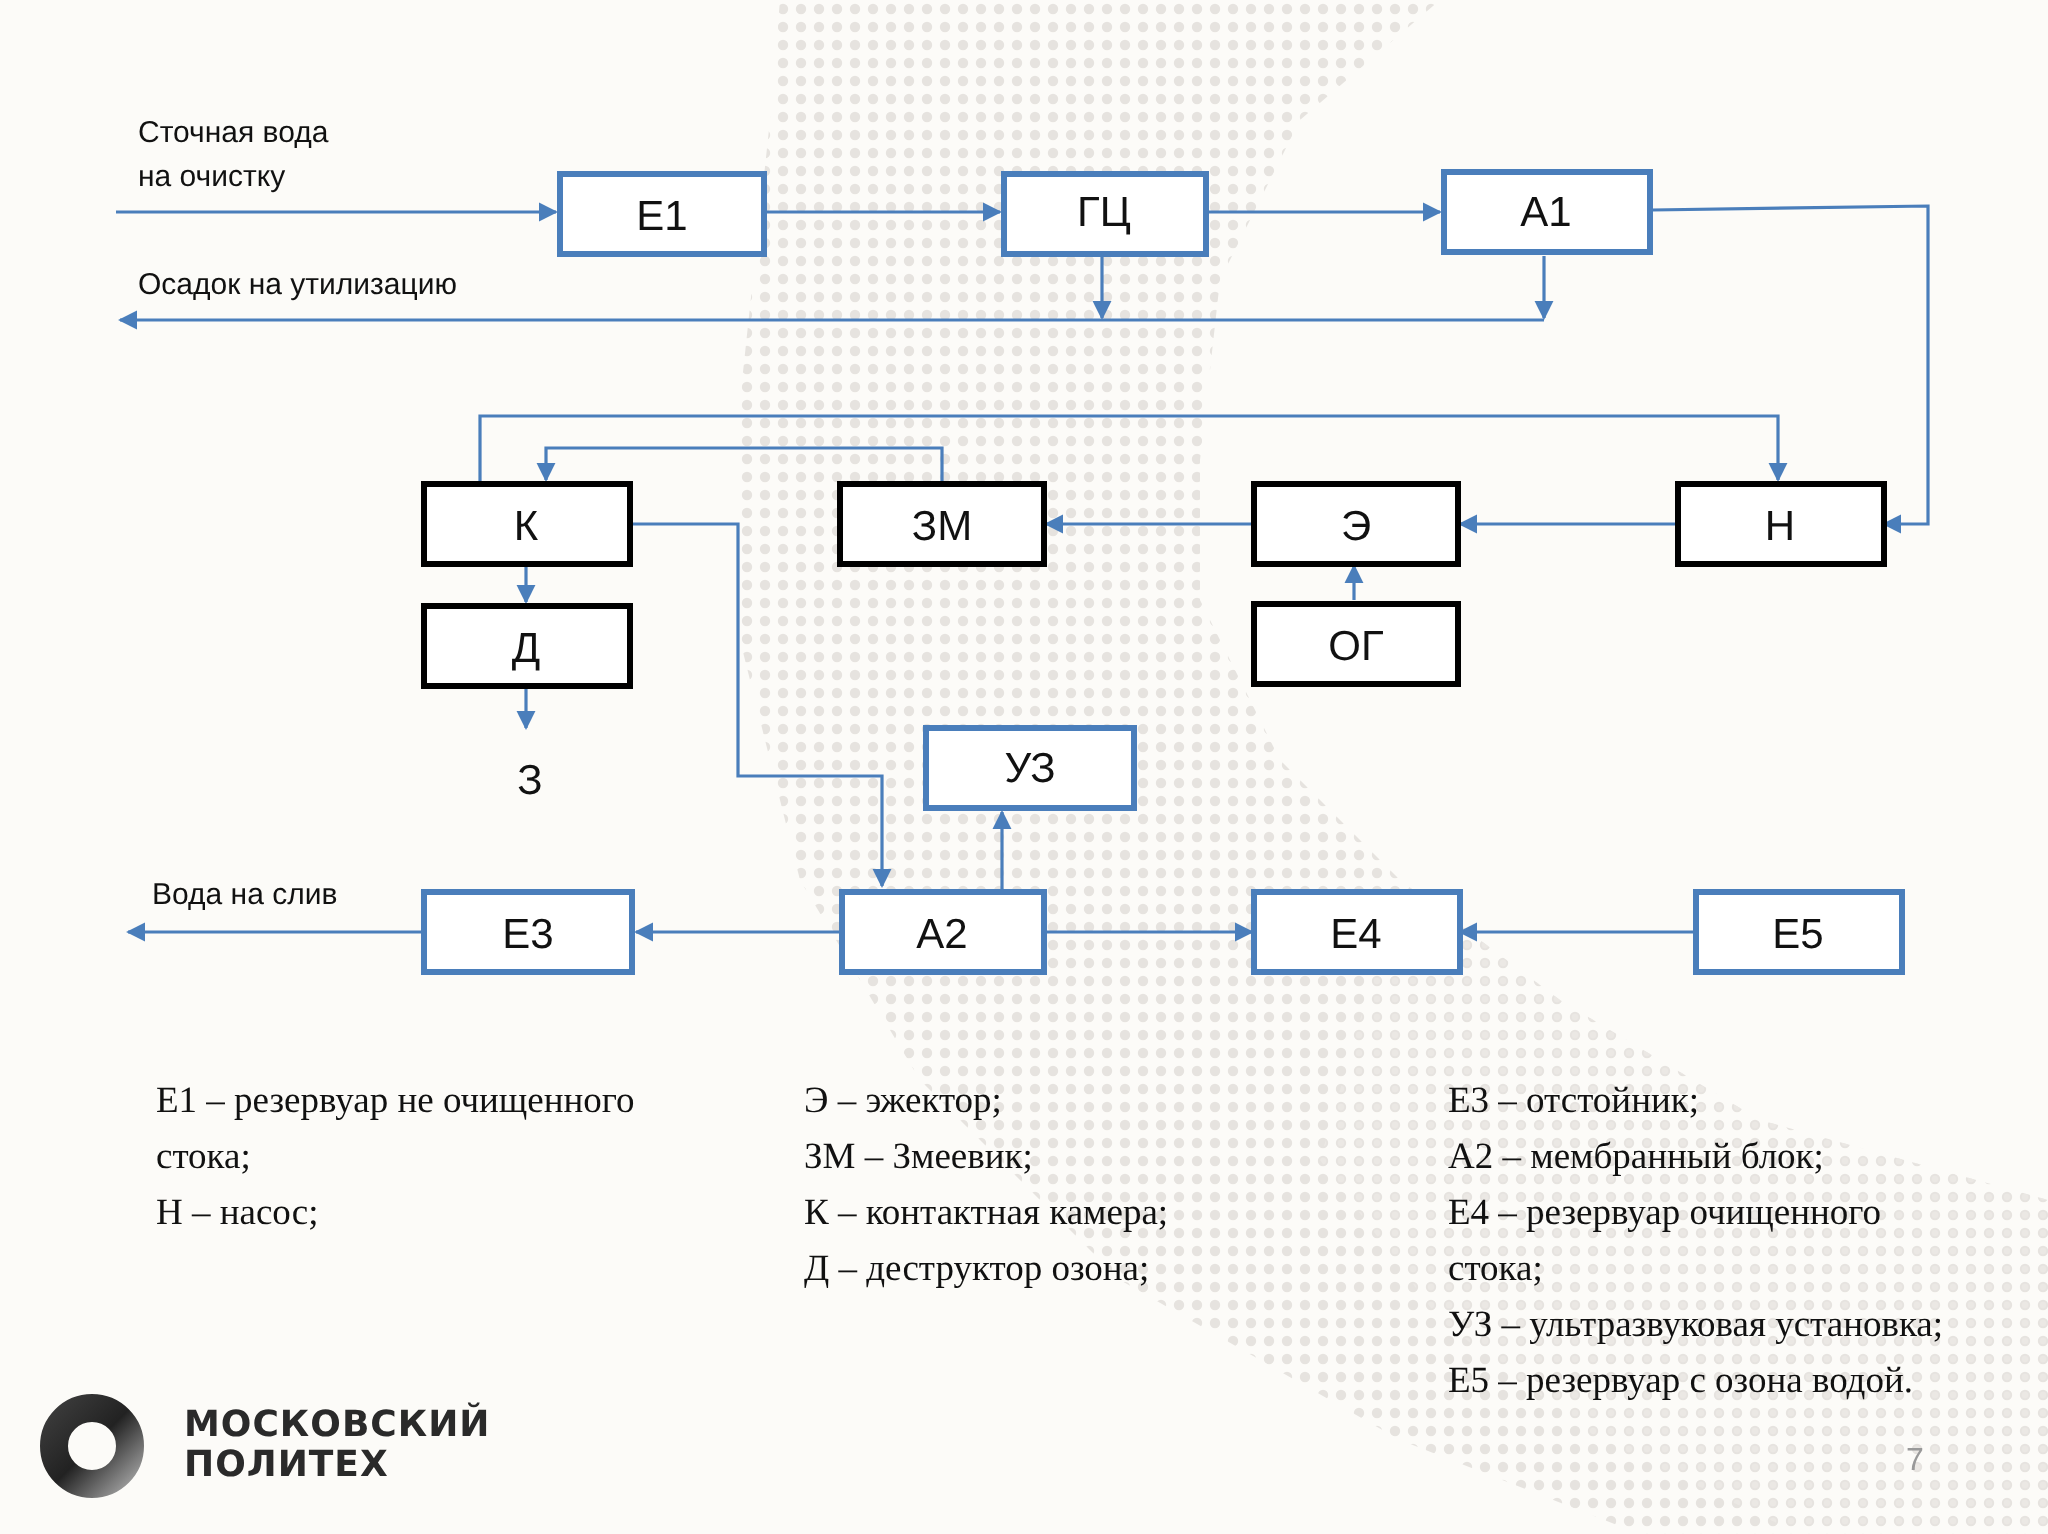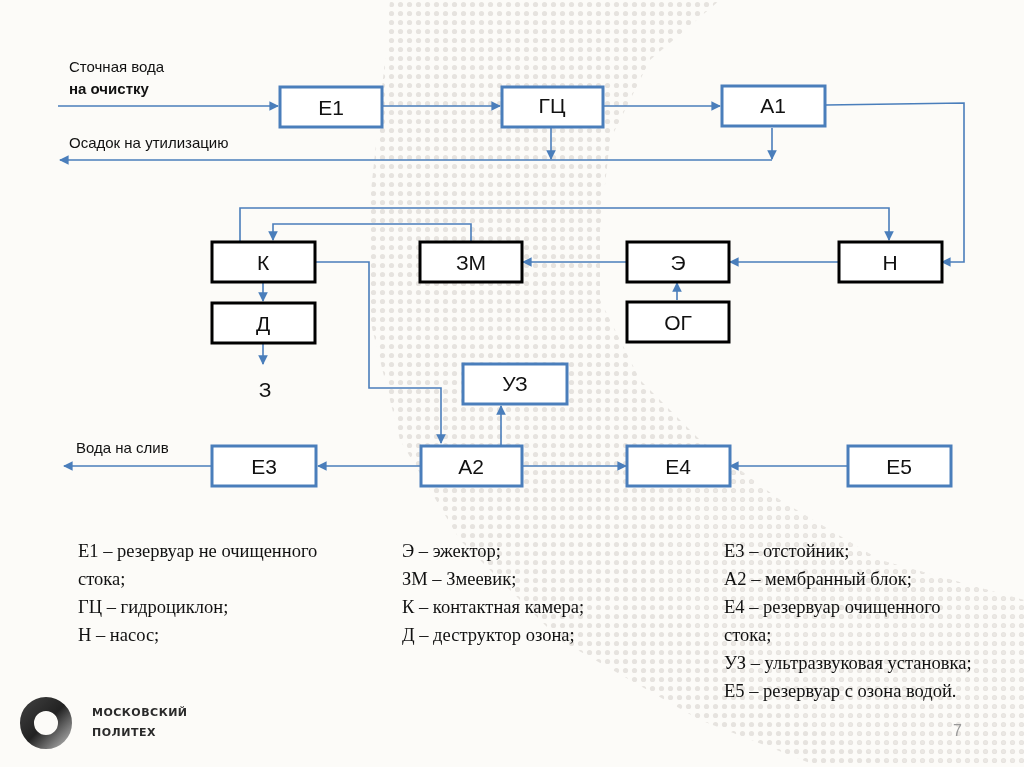--- a/index.html
+++ b/index.html
@@ -6,21 +6,21 @@
   body {
     width: 1024px; height: 767px; position: relative; overflow: hidden;
     background: #fcfbf8;
     font-family: "Liberation Sans", sans-serif;
   }
   #bg { position: absolute; left: 0; top: 0; width: 1024px; height: 767px; }
   #diagram { position: absolute; left: 0; top: 0; width: 1024px; height: 520px; }
   .lbl { position: absolute; font-family: "Liberation Sans", sans-serif; font-size: 15px; color: #111; white-space: nowrap; }
   .legend { position: absolute; font-family: "Liberation Serif", serif; font-size: 18.5px; line-height: 28px; color: #111; }
   .legend div { white-space: nowrap; margin-left: 43px; }
-  .logo-text { position: absolute; left: 92px; top: 703px; font-family: "DejaVu Sans", sans-serif; font-weight: bold; font-size: 11px; line-height: 20px; color: #2a2a2a; letter-spacing: 0.5px; }
+  .logo-text { position: absolute; left: 92px; top: 703px; font-family: "DejaVu Sans", sans-serif; font-weight: bold; font-size: 18px; line-height: 20px; color: #2a2a2a; letter-spacing: 0.5px; }
   .pagenum { position: absolute; left: 953px; top: 722px; font-family: "Liberation Sans", sans-serif; font-size: 16px; color: #999; }
   .boxlabel { font-family: "Liberation Sans", sans-serif; font-size: 21px; fill: #111; }
 </style>
 </head>
 <body>
 
 <svg id="bg" viewBox="0 0 1024 767">
   <defs>
     <pattern id="dots" width="9" height="9" patternUnits="userSpaceOnUse">
       <circle cx="4.5" cy="4.5" r="2.6" fill="#e6e3df"></circle>
@@ -137,28 +137,27 @@
     <g>
         <rect x="627" y="302" width="102" height="40"></rect>
         <text class="boxlabel" x="678" y="330" text-anchor="middle" stroke="none">ОГ</text>
       </g>
   </g>
 
   <text class="boxlabel" x="265" y="397" text-anchor="middle">З</text>
 </svg>
 
 <div class="lbl" style="left:69px; top:58px;">Сточная вода</div>
-<div class="lbl" style="left:69px; top:80px;font-weight:bold;">на очистку</div>
+<div class="lbl" style="left:69px; top:80px;">на очистку</div>
 <div class="lbl" style="left:69px; top:134px;text-align:center;">Осадок на утилизацию</div>
 <div class="lbl" style="left:76px; top:439px;">Вода на слив</div>
 
 <div class="legend" style="left:35px; top:537px;">
   <div>Е1 – резервуар не очищенного</div>
   <div>стока;</div>
-  <div>ГЦ – гидроциклон;</div>
   <div>Н – насос;</div>
 </div>
 <div class="legend" style="left:359px; top:537px;">
   <div>Э – эжектор;</div>
   <div>ЗМ –  Змеевик;</div>
   <div>К – контактная камера;</div>
   <div>Д – деструктор озона;</div>
 </div>
 <div class="legend" style="left:681px; top:537px;">
   <div>Е3 – отстойник;</div>

